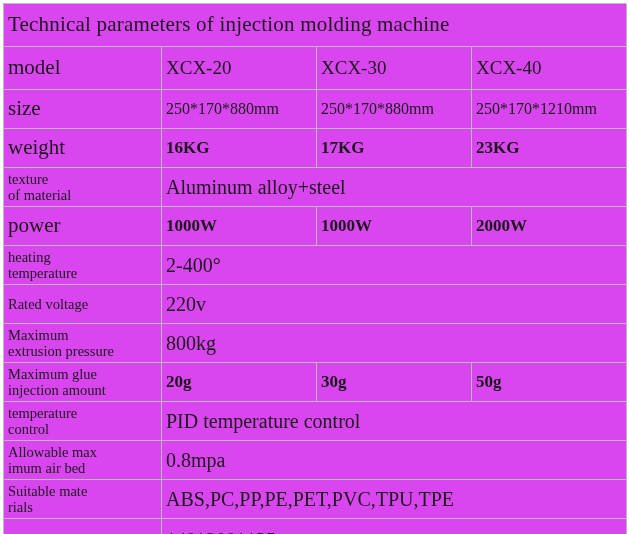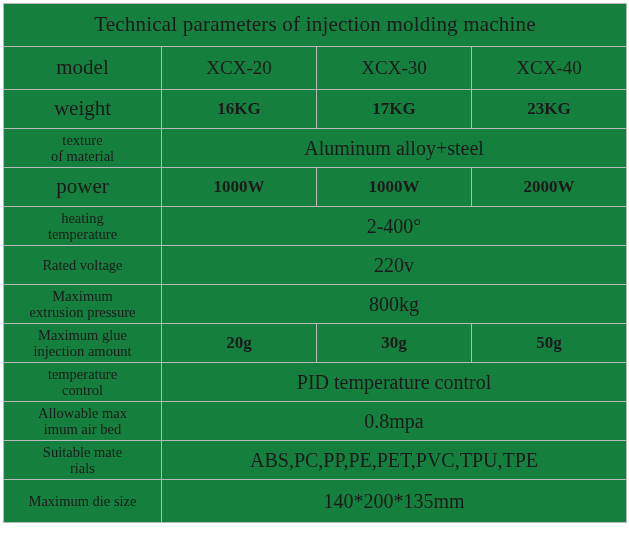--- a/index.html
+++ b/index.html
@@ -15,22 +15,22 @@
     overflow: hidden;
   }
   .spec-table {
     width: 623px;
     margin: 3px 0 0 3px;
     border-collapse: collapse;
     table-layout: fixed;
   }
   .spec-table td {
     border: 1px solid #b9b9b9;
-    background: #15803d;
-    text-align: center;
+    background: #d946ef;
+    text-align: left;
     vertical-align: middle;
     padding: 2px 4px;
     line-height: 1.12;
   }
   .title-cell {
     font-size: 21px;
     height: 38px;
     letter-spacing: 0.2px;
   }
   .label-cell {
@@ -75,20 +75,26 @@
     <tr>
       <td class="title-cell" colspan="4">Technical parameters of injection molding machine</td>
     </tr>
   <tr class="row-h-lg">
         <td class="label-cell label-big">model</td>
         <td class="val-cell val-model">XCX-20</td>
         <td class="val-cell val-model">XCX-30</td>
         <td class="val-cell val-model">XCX-40</td>
       </tr>
       <tr class="row-h-md">
+        <td class="label-cell label-big">size</td>
+        <td class="val-cell val-size">250*170*880mm</td>
+        <td class="val-cell val-size">250*170*880mm</td>
+        <td class="val-cell val-size">250*170*1210mm</td>
+      </tr>
+      <tr class="row-h-md">
         <td class="label-cell label-big">weight</td>
         <td class="val-cell val-weight">16KG</td>
         <td class="val-cell val-weight">17KG</td>
         <td class="val-cell val-weight">23KG</td>
       </tr>
       <tr class="row-h-md">
         <td class="label-cell label-small">texture<br>of material</td>
         <td colspan="3" class="val-cell val-span">Aluminum alloy+steel</td>
       </tr>
       <tr class="row-h-md">

